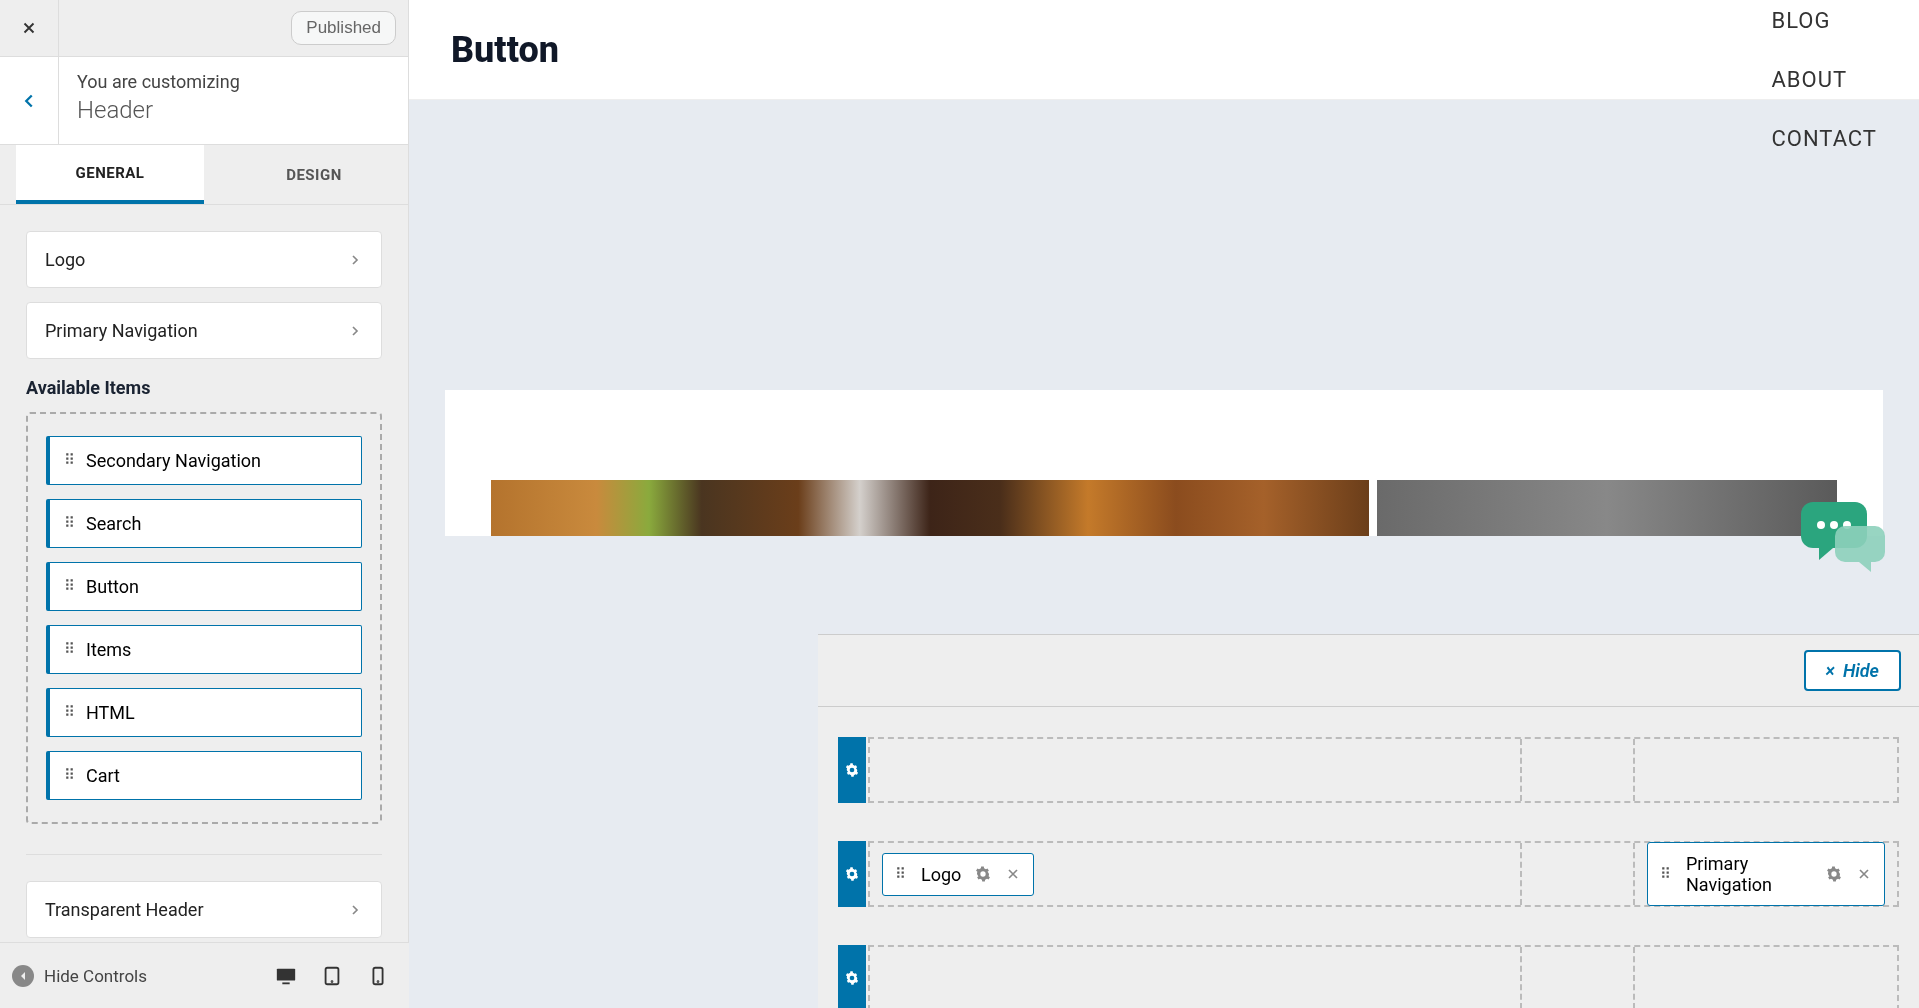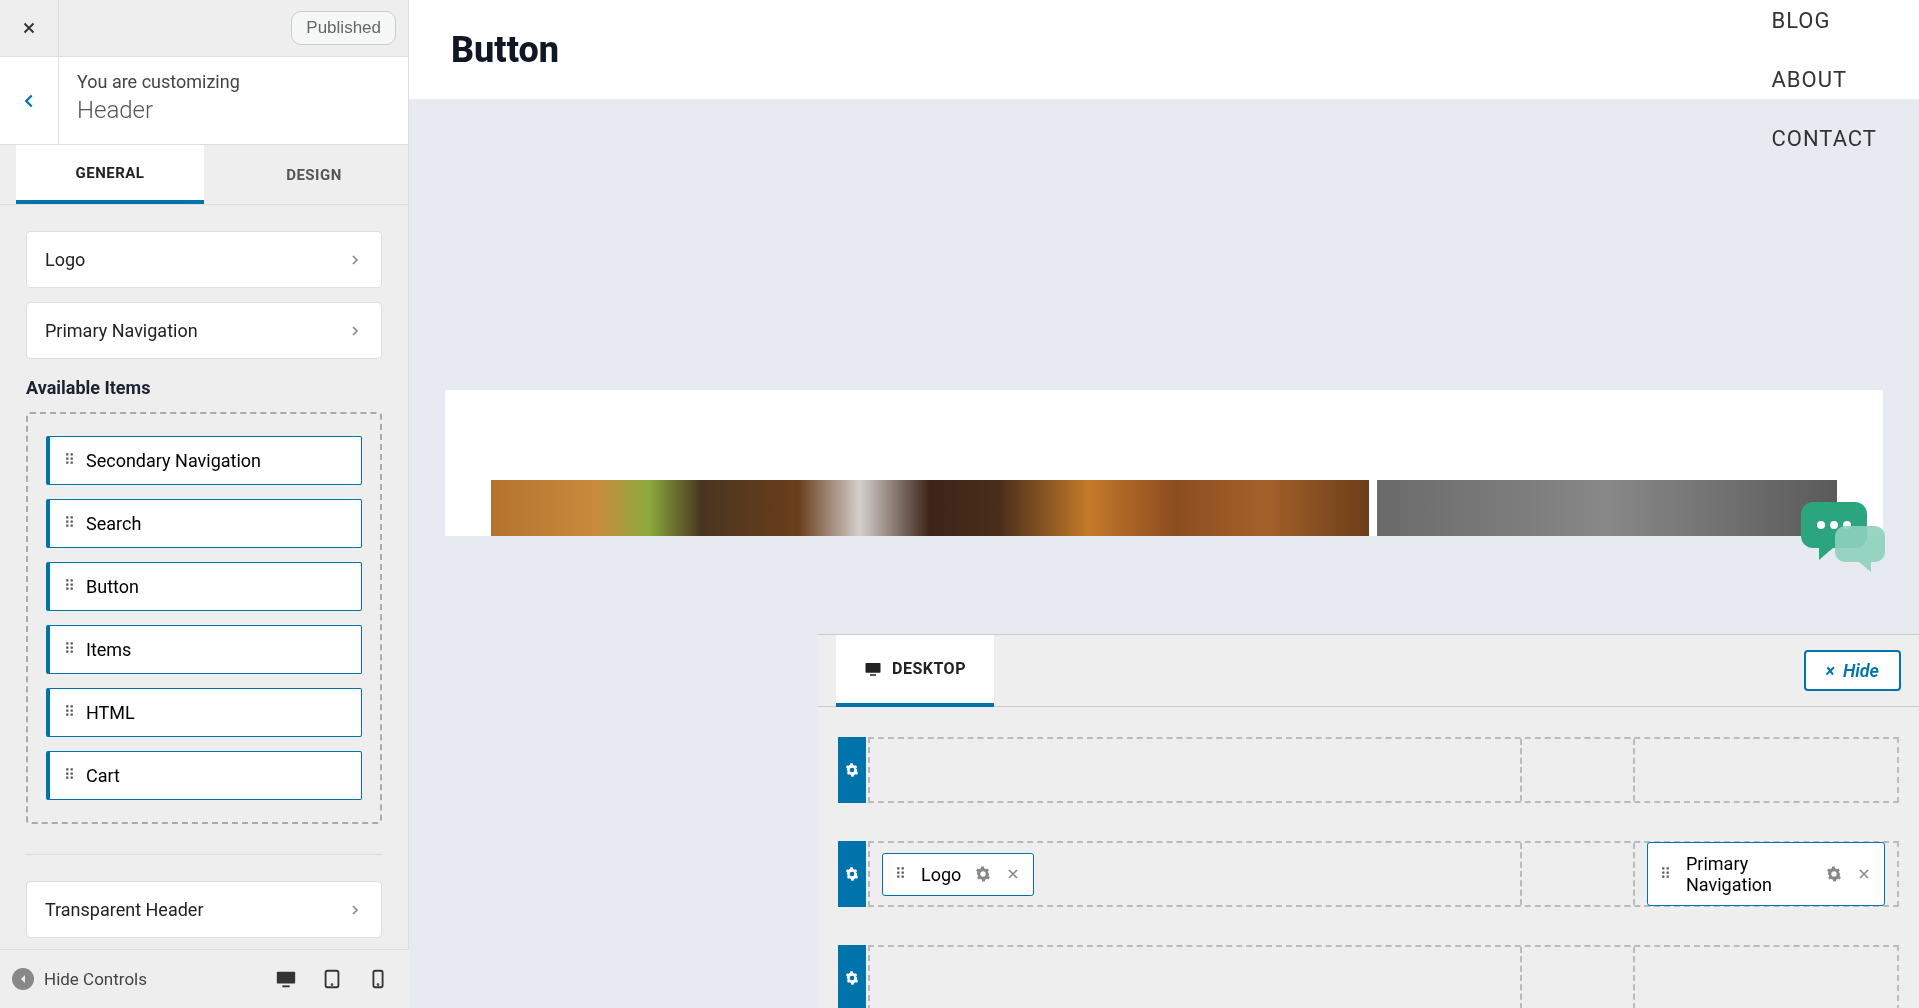--- a/index.html
+++ b/index.html
@@ -31,21 +31,21 @@
 .avail-title { font-size: 18px; font-weight: 700; color: #1a2332; margin: 18px 0 14px; }
 .avail-box { border: 2px dashed #aaa; border-radius: 4px; padding: 22px 18px; }
 .avail-item { background: #fff; border: 1px solid #0073aa; border-left: 4px solid #0073aa; border-radius: 2px; padding: 13px 14px; margin-bottom: 14px; display: flex; align-items: center; gap: 10px; font-size: 18px; cursor: move; }
 .avail-item:last-child { margin-bottom: 0; }
 .drag-dots { color: #555; font-size: 15px; line-height: 0.6; letter-spacing: 1px; }
 
 .divider { border-top: 1px solid #ddd; margin: 30px 0 26px; }
 .option-item.cut { margin-bottom: 0; }
 
 
-.bottom-bar { position: absolute; left: 0; bottom: 0; width: 409px; height: 59px; background: #eee; border-top: 1px solid #ddd; display: flex; align-items: center; padding: 0 12px; gap: 12px; }
+.bottom-bar { position: absolute; left: 0; bottom: 0; width: 409px; height: 66px; background: #eee; border-top: 1px solid #ddd; display: flex; align-items: center; padding: 0 12px; gap: 12px; }
 .hide-controls { display: flex; align-items: center; gap: 10px; cursor: pointer; color: #444; font-size: 17px; }
 .circle-icon { width: 22px; height: 22px; background: #888; border-radius: 50%; display: flex; align-items: center; justify-content: center; }
 .circle-icon svg { width: 10px; height: 10px; fill: #eee; }
 .device-icons { margin-left: auto; display: flex; gap: 24px; padding-right: 8px; }
 .device-icons svg { width: 22px; height: 22px; cursor: pointer; color: #333; }
 
 
 .preview { position: absolute; left: 409px; top: 0; right: 0; bottom: 0; background: #e7ebf1; }
 .site-header { background: #fff; height: 100px; display: flex; align-items: center; justify-content: space-between; padding: 0 42px; border-bottom: 1px solid #eee; }
 .site-logo { font-size: 36px; font-weight: 800; color: #101828; }
@@ -222,27 +222,20 @@
       <circle cx="22" cy="25" r="4" fill="#fff"></circle>
         <circle cx="35" cy="25" r="4" fill="#fff"></circle>
         <circle cx="48" cy="25" r="4" fill="#fff"></circle>
       <rect x="36" y="26" width="50" height="36" rx="10" fill="#8dd0bb" opacity="0.9"></rect>
       <path d="M72 62 L72 72 L60 62 Z" fill="#8dd0bb" opacity="0.9"></path>
     </svg>
   </div>
 
   <div class="builder">
     <div class="builder-tabs">
-      <div class="btab active">
-        <svg viewBox="0 0 24 24" fill="currentColor">
-            <rect x="2" y="4" width="20" height="13" rx="1"></rect>
-            <rect x="8" y="19" width="8" height="2"></rect>
-          </svg>
-        <span>DESKTOP</span>
-      </div>
       <div class="hide-btn">
         <span>×</span>
         <span>Hide</span>
       </div>
     </div>
 
     <div class="rows">
       <div class="builder-row">
         <div class="row-handle">
             <svg viewBox="0 0 24 24">

